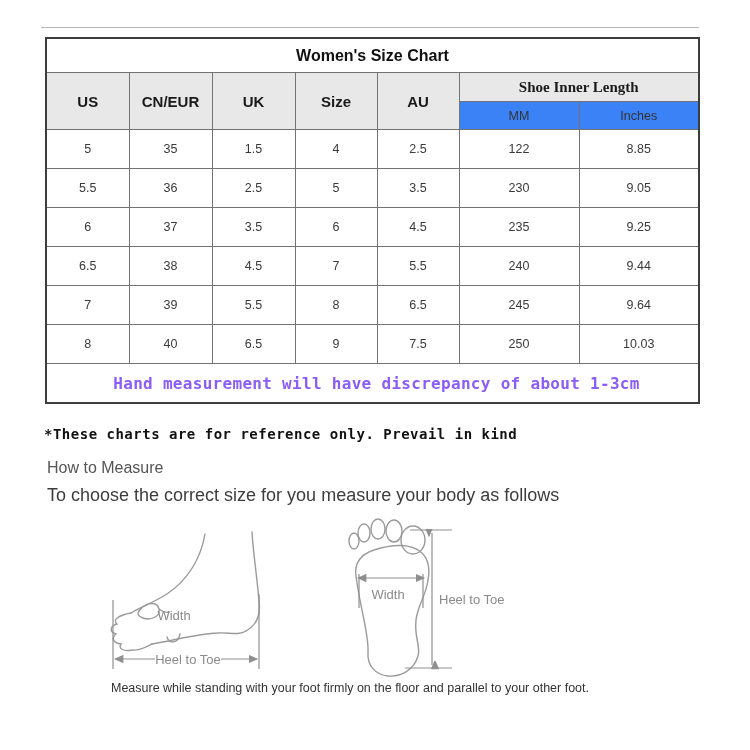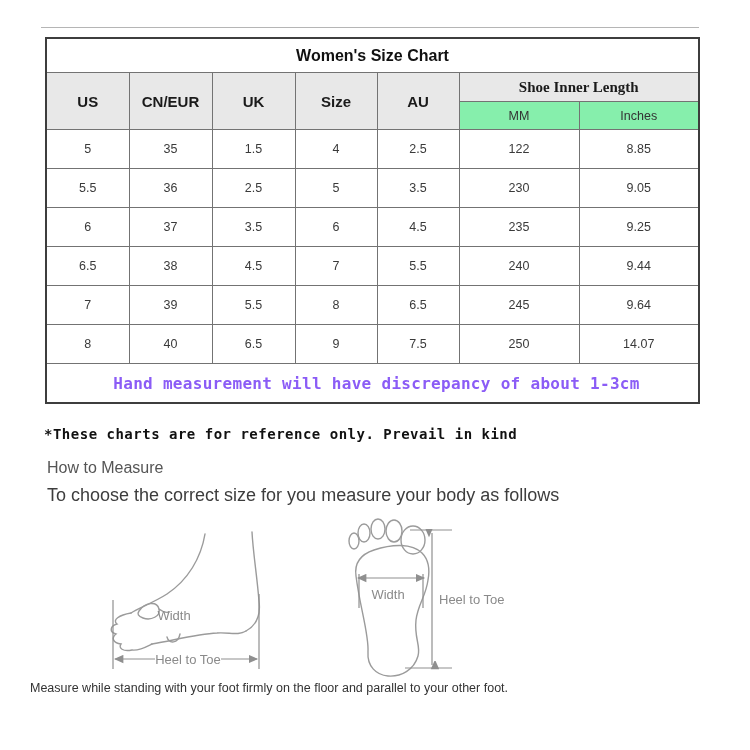--- a/index.html
+++ b/index.html
@@ -18,38 +18,38 @@
   table.size-chart th, table.size-chart td{
     border:1.5px solid #737373;
     text-align:center;vertical-align:middle;
     padding:0;color:#333333;font-size:12.5px;
   }
   tr.title-row td{
     height:33px;background:#ffffff;font-size:16px;font-weight:bold;color:#111111;margin-left:22px;
   }
   tr.head-row th{background:#e8e8e8;font-size:15px;font-weight:bold;color:#1a1a1a;}
   tr.head-row th.group{height:28px;font-family:Liberation Serif, serif;}
-  tr.subhead-row th{background:#86efac;font-size:12.5px;font-weight:normal;color:#333;height:27px;}
+  tr.subhead-row th{background:#3b82f6;font-size:12.5px;font-weight:normal;color:#333;height:27px;}
   tbody.data-rows tr{height:39px;}
   tbody.data-rows td{color:#3a3a3a;}
   tr.foot-row td{
     height:38px;font-family:"DejaVu Sans Mono","Liberation Mono",monospace;
     font-weight:bold;font-size:16px;color:#8b5cf6;letter-spacing:0.3px;padding-left:8px;
   }
 
   
   .ref-note{
     position:absolute;left:44px;top:426px;
     font-family:"DejaVu Sans Mono","Liberation Mono",monospace;
     font-weight:bold;font-size:14px;letter-spacing:0.5px;color:#111111;white-space:nowrap;
   }
   .howto-heading{position:absolute;left:47px;top:459px;font-size:16px;color:#555555;}
   .howto-sub{position:absolute;left:47px;top:485px;font-size:18px;color:#3d3d3d;}
   .caption{
-    position:absolute;left:30px;top:681px;width:640px;text-align:left;
+    position:absolute;left:30px;top:681px;width:640px;text-align:center;
     font-size:12.5px;color:#333333;
   }
   svg text{font-family:"Liberation Sans",sans-serif;fill:#8a8a8a;font-size:13px;}
   .diagram{position:absolute;}
 </style>
 </head>
 <body>
 
 <div class="top-rule"></div>
 
@@ -126,21 +126,21 @@
         <td>245</td>
         <td>9.64</td>
       </tr>
       <tr>
         <td>8</td>
         <td>40</td>
         <td>6.5</td>
         <td>9</td>
         <td>7.5</td>
         <td>250</td>
-        <td>14.07</td>
+        <td>10.03</td>
       </tr>
     </tbody>
   <tbody>
     <tr class="foot-row">
       <td colspan="7">Hand measurement will have discrepancy of about 1-3cm</td>
     </tr>
   </tbody>
 </table>
 
 <div class="ref-note">*These charts are for reference only. Prevail in kind</div>

